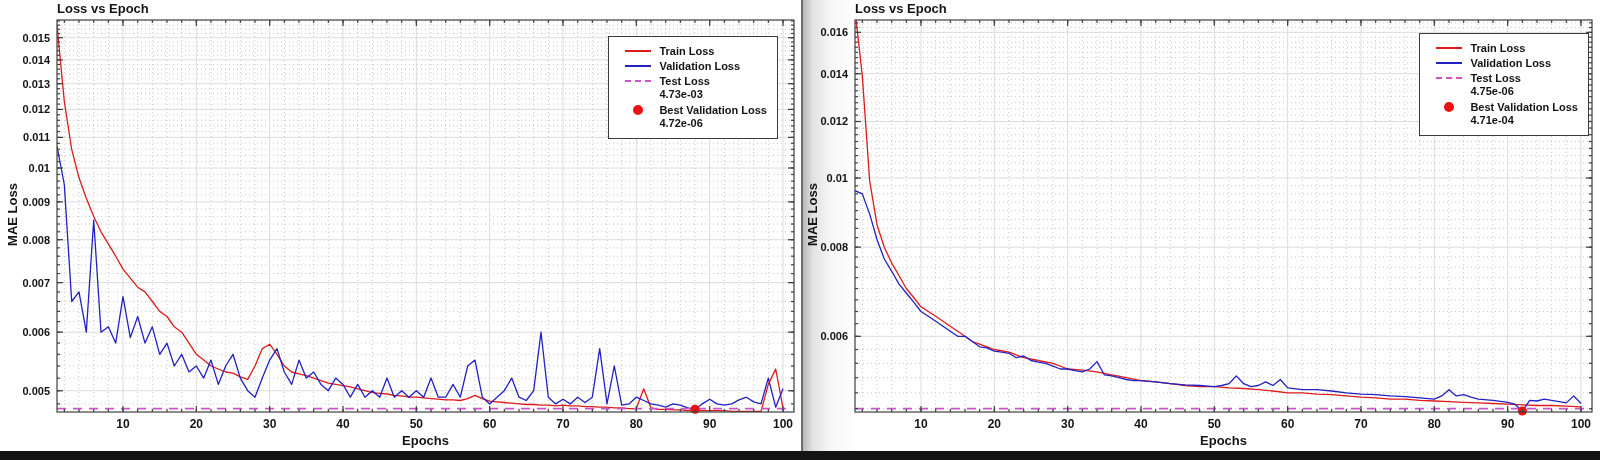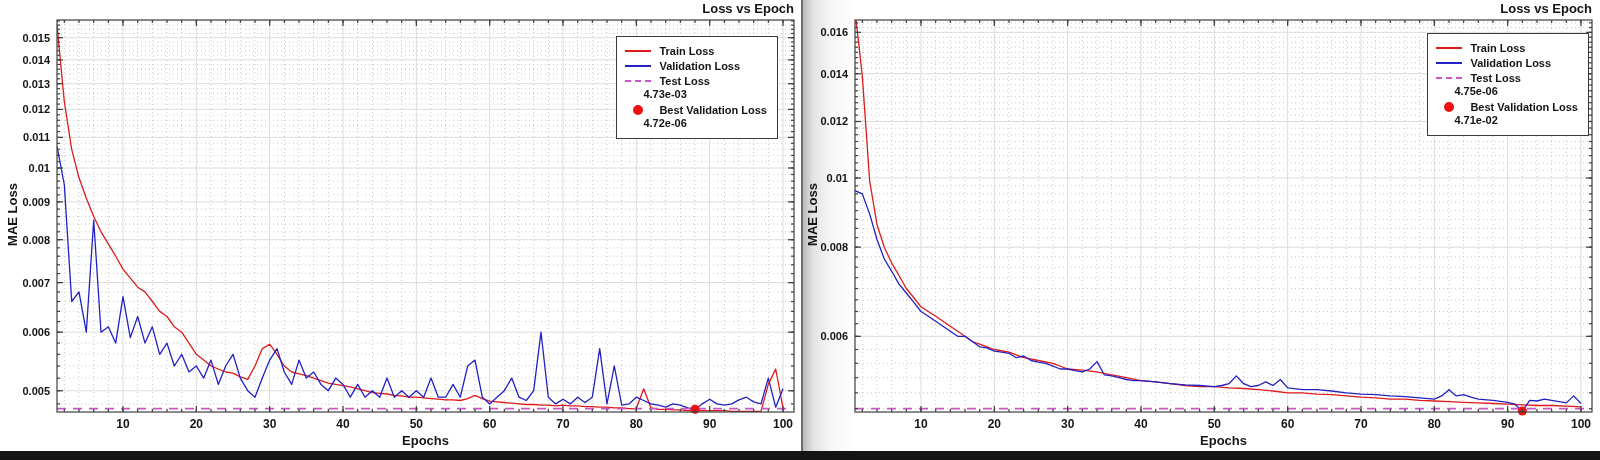--- a/index.html
+++ b/index.html
@@ -4,30 +4,30 @@
 <style>
   html,body{margin:0;padding:0;background:#2a2a2a;}
   .canvas{position:relative;width:1600px;height:460px;background:#ffffff;overflow:hidden;
           font-family:"Liberation Sans",sans-serif;}
   .figure{position:absolute;top:0;height:451px;background:#ffffff;}
   .fig-left{left:0;width:801px;}
   .fig-right{left:803px;width:797px;
      background:linear-gradient(90deg,#b9b9b9 0px,#e3e3e3 10px,#f6f6f6 28px,#ffffff 55px);}
   .divider{position:absolute;left:801px;top:0;width:2px;height:451px;background:#6e6e6e;}
   .bottom-bar{position:absolute;left:0;top:451px;width:1600px;height:9px;background:#141414;}
-  .fig-title{position:absolute;top:1px;font:bold 13px "Liberation Sans",sans-serif;color:#151515;text-align:right;}
+  .fig-title{position:absolute;top:1px;font:bold 13px "Liberation Sans",sans-serif;color:#151515;text-align:left;}
   .xlabel{position:absolute;top:433px;font:bold 13px "Liberation Sans",sans-serif;color:#151515;text-align:center;}
   .ylabel{position:absolute;width:200px;text-align:center;transform:rotate(-90deg);
           font:bold 13px "Liberation Sans",sans-serif;color:#151515;}
   svg.chart{position:absolute;left:0;top:0;}
   svg.chart text{font-family:"Liberation Sans",sans-serif;font-weight:bold;fill:#141414;}
-  .legend{position:absolute;background:#ffffff;border:1px solid #3a3a3a;padding:6px 10px 7px 8px;z-index:5;}
+  .legend{position:absolute;background:#ffffff;border:1px solid #3a3a3a;padding:6px 10px 7px 16px;z-index:5;}
   .legend-row{display:flex;align-items:center;gap:8px;min-height:15px;}
   .legend-label{font:bold 11px "Liberation Sans",sans-serif;color:#141414;white-space:nowrap;}
-  .legend-value{font:bold 11px "Liberation Sans",sans-serif;color:#141414;margin-left:18px;min-height:14px;white-space:nowrap;}
+  .legend-value{font:bold 11px "Liberation Sans",sans-serif;color:#141414;margin-left:34px;min-height:14px;white-space:nowrap;}
   .swatch{width:26px;flex:0 0 26px;display:flex;justify-content:center;align-items:center;}
   .swatch-line{width:26px;border-top:2px solid #000;}
   .swatch-dash{width:26px;border-top:2px dashed #000;}
   .swatch-dot{width:10px;height:10px;border-radius:50%;}
 </style>
 </head>
 <body>
 
 <div class="canvas">
 
@@ -851,18 +851,18 @@
           </span>
           <span class="legend-label">Test Loss</span>
         </div>
         <div class="legend-value">4.75e-06</div>
         <div class="legend-row">
           <span class="swatch">
             <span class="swatch-dot" style="background: rgb(238, 17, 17);"></span>
           </span>
           <span class="legend-label">Best Validation Loss</span>
         </div>
-        <div class="legend-value">4.71e-02</div>
+        <div class="legend-value">4.71e-04</div>
       </div>
   </div>
 
   <div class="bottom-bar"></div>
 </div>
 
 </body></html>

